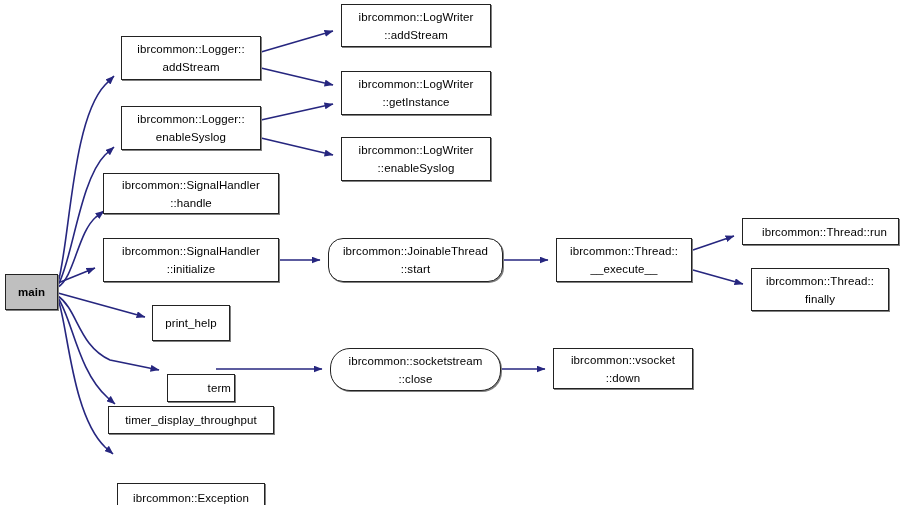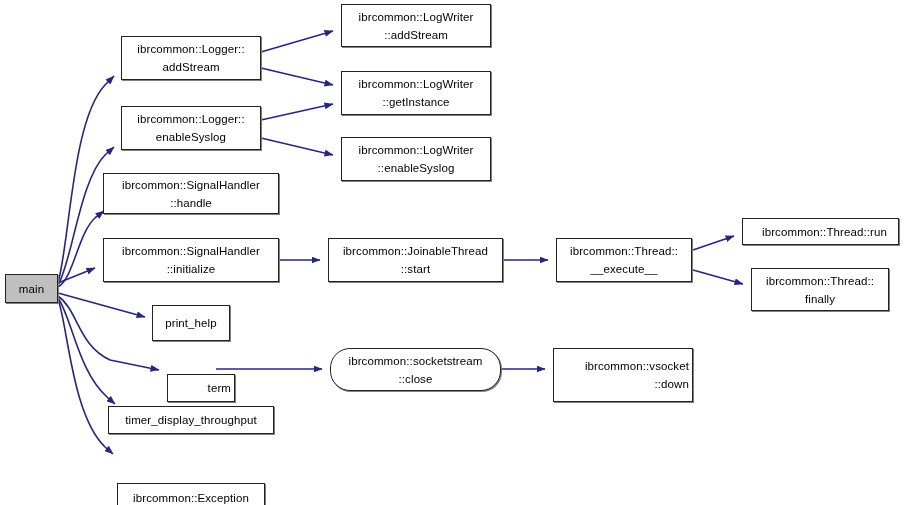--- a/index.html
+++ b/index.html
@@ -77,46 +77,46 @@
         <path d="M280,260 L320,260" marker-end="url(#arrowhead)" stroke="#26267f"></path>
         <path d="M503,260 L548,260" marker-end="url(#arrowhead)" stroke="#26267f"></path>
         <path d="M693,250 L734,236" marker-end="url(#arrowhead)" stroke="#26267f"></path>
         <path d="M693,270 L743,284" marker-end="url(#arrowhead)" stroke="#26267f"></path>
         <path d="M216,369 L322,369" marker-end="url(#arrowhead)" stroke="#26267f"></path>
         <path d="M501,369 L545,369" marker-end="url(#arrowhead)" stroke="#26267f"></path>
       </g>
   </svg>
 
   <div id="node-group">
-      <div class="node current" style="left: 5px; top: 274px; width: 53px; height: 29px;"><span class="node-label">main</span></div>
+      <div class="node current" style="left: 5px; top: 274px; width: 53px; height: 36px; font-weight: bold;"><span class="node-label">main</span></div>
       <div class="node" style="left: 121px; top: 36px; width: 140px; height: 44px;"><span class="node-label">ibrcommon::Logger::
 addStream</span></div>
       <div class="node" style="left: 121px; top: 106px; width: 140px; height: 44px;"><span class="node-label">ibrcommon::Logger::
 enableSyslog</span></div>
       <div class="node" style="left: 103px; top: 173px; width: 176px; height: 41px;"><span class="node-label">ibrcommon::SignalHandler
 ::handle</span></div>
       <div class="node" style="left: 103px; top: 238px; width: 176px; height: 44px;"><span class="node-label">ibrcommon::SignalHandler
 ::initialize</span></div>
       <div class="node" style="left: 152px; top: 305px; width: 78px; height: 36px;"><span class="node-label">print_help</span></div>
       <div class="node" style="left: 167px; top: 374px; width: 68px; height: 28px; text-align: right;"><span class="node-label">term</span></div>
       <div class="node" style="left: 108px; top: 406px; width: 166px; height: 28px;"><span class="node-label">timer_display_throughput</span></div>
       <div class="node" style="left: 117px; top: 483px; width: 148px; height: 48px;"><span class="node-label">ibrcommon::Exception
 ::what</span></div>
       <div class="node" style="left: 341px; top: 4px; width: 150px; height: 43px;"><span class="node-label">ibrcommon::LogWriter
 ::addStream</span></div>
       <div class="node" style="left: 341px; top: 71px; width: 150px; height: 44px;"><span class="node-label">ibrcommon::LogWriter
 ::getInstance</span></div>
       <div class="node" style="left: 341px; top: 137px; width: 150px; height: 44px;"><span class="node-label">ibrcommon::LogWriter
 ::enableSyslog</span></div>
-      <div class="node" style="left: 328px; top: 238px; width: 175px; height: 44px;"><span class="node-label">ibrcommon::JoinableThread
+      <div class="node" style="left: 328px; top: 238px; width: 175px; height: 44px; border-radius: 15px;"><span class="node-label">ibrcommon::JoinableThread
 ::start</span></div>
       <div class="node" style="left: 330px; top: 348px; width: 171px; height: 43px; border-radius: 20px;"><span class="node-label">ibrcommon::socketstream
 ::close</span></div>
       <div class="node" style="left: 556px; top: 238px; width: 136px; height: 44px;"><span class="node-label">ibrcommon::Thread::
 __execute__</span></div>
-      <div class="node" style="left: 553px; top: 348px; width: 140px; height: 54px; text-align: right;"><span class="node-label">ibrcommon::vsocket
+      <div class="node" style="left: 553px; top: 348px; width: 140px; height: 41px;"><span class="node-label">ibrcommon::vsocket
 ::down</span></div>
       <div class="node" style="left: 742px; top: 218px; width: 157px; height: 27px; padding-left: 8px;"><span class="node-label">ibrcommon::Thread::run</span></div>
       <div class="node" style="left: 751px; top: 268px; width: 138px; height: 43px;"><span class="node-label">ibrcommon::Thread::
 finally</span></div>
     </div>
 
 </div>
 
 </body></html>

